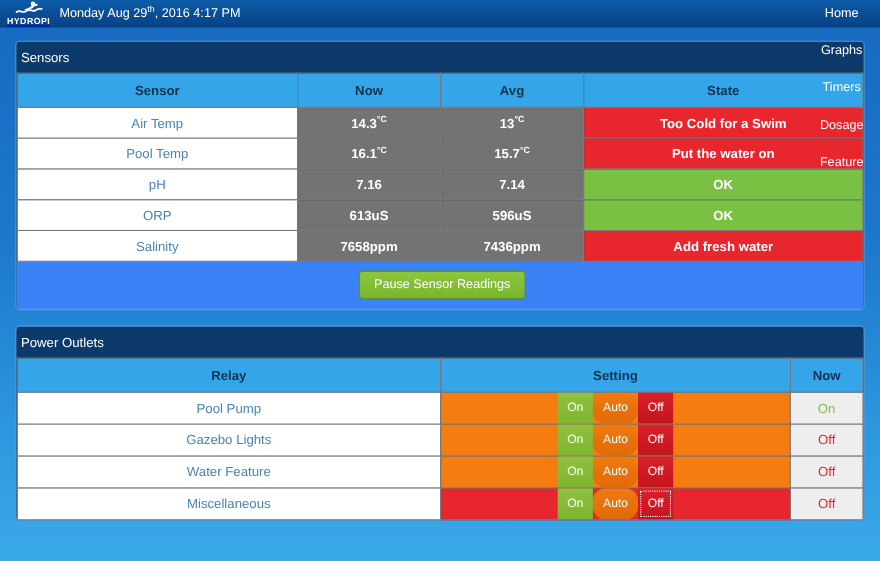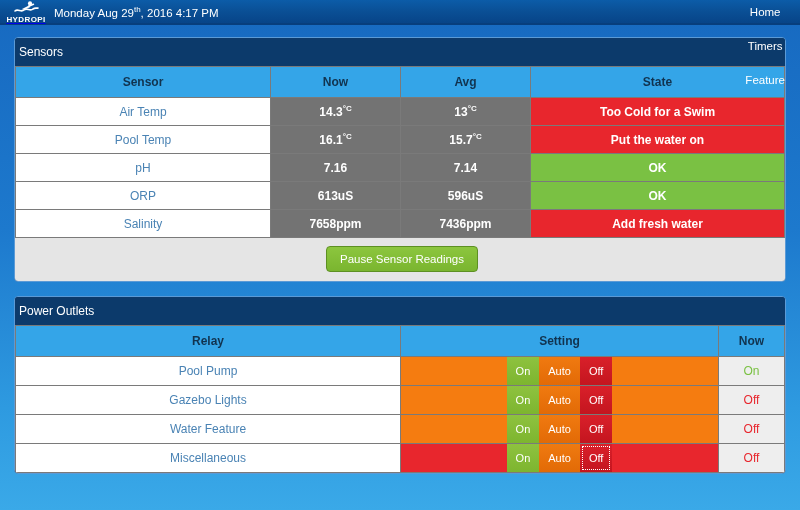--- a/index.html
+++ b/index.html
@@ -125,21 +125,21 @@
 
   td.state-cell {
     color: #ffffff;
     font-weight: bold;
     font-size: 12px;
   }
   .state-bad  { background: #e8262d; }
   .state-good { background: #7ac143; }
 
   .btn-row {
-    background: #e5e5e5;
+    background: #3b82f6;
     text-align: center;
     padding: 8px 0 9px 4px;
   }
   .btn-pause {
     display: inline-block;
     background: linear-gradient(to bottom, #8cc63e 0%, #7ab52f 100%);
     border: 1px solid #5d9022;
     border-radius: 4px;
     color: #ffffff;
     font-size: 11.5px;
@@ -164,21 +164,21 @@
   .seg {
     border: none;
     color: #ffffff;
     font-size: 11px;
     padding: 0 9px;
     cursor: pointer;
     font-family: "Liberation Sans", sans-serif;
     line-height: 28px;
   }
   .seg-on   { background: linear-gradient(to bottom, #8ec23f 0%, #7db52f 100%); }
-  .seg-auto { background: linear-gradient(to bottom, #f07a10 0%, #e26a06 100%); }
+  .seg-auto { background: linear-gradient(to bottom, #f07a10 0%, #e26a06 100%); border-radius: 11px; }
   .seg-off  { background: linear-gradient(to bottom, #d9202a 0%, #c4151f 100%); }
   .seg.focused { outline: 1px dotted #ffffff; outline-offset: -3px; }
 
   .bg-auto { background: #f57c10; }
   .bg-off  { background: #e8262d; }
 
   td.now-cell {
     background: #eeeeee;
     font-size: 12px;
   }
@@ -201,21 +201,23 @@
     </span>
     <span class="brand-text">HYDROPI</span>
   </a>
 
   <div class="datetime">
     <span>Monday Aug 29</span><sup>th</sup><span>, 2016 4:17 PM</span>
   </div>
 
   <nav class="nav-links">
     <a class="nav-link" href="#">Home</a>
+    <a class="nav-link" href="#">Graphs</a>
     <a class="nav-link" href="#">Timers</a>
+    <a class="nav-link" href="#">Dosage</a>
     <a class="nav-link" href="#">Feature</a>
   </nav>
 </div>
 
 <div class="wrap">
 
   <div class="panel">
     <div class="panel-heading">Sensors</div>
 
     <table>

